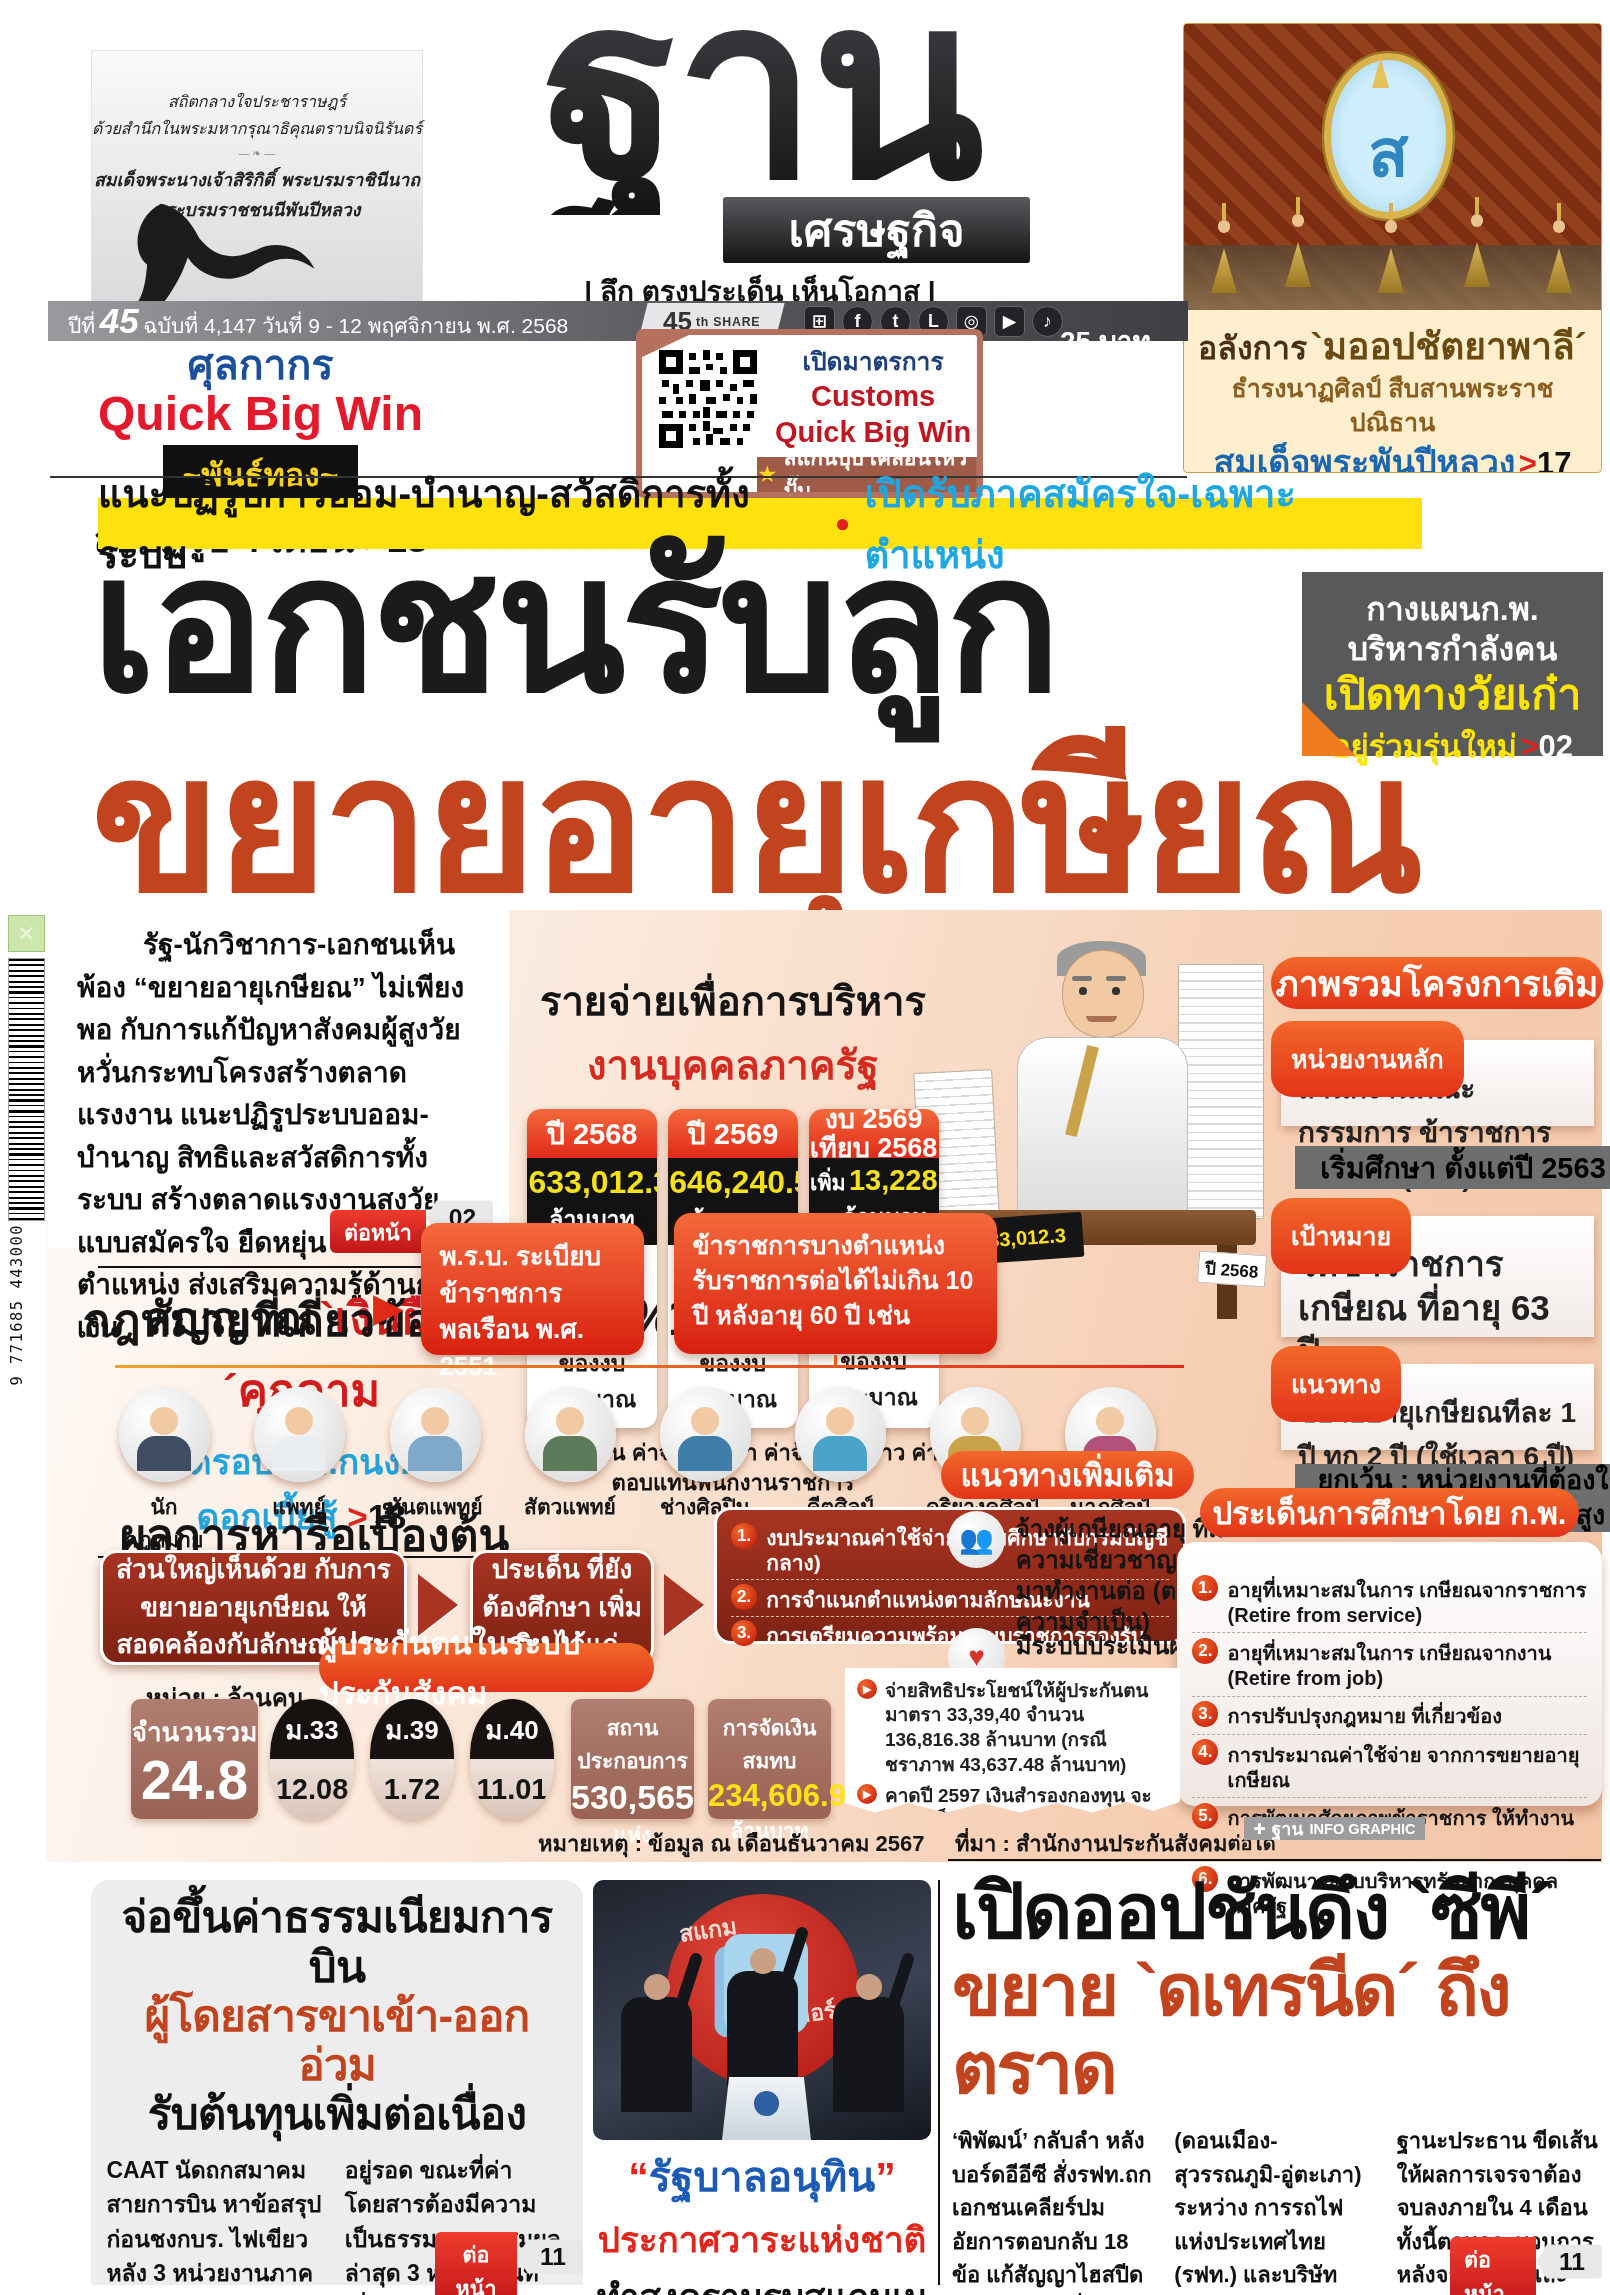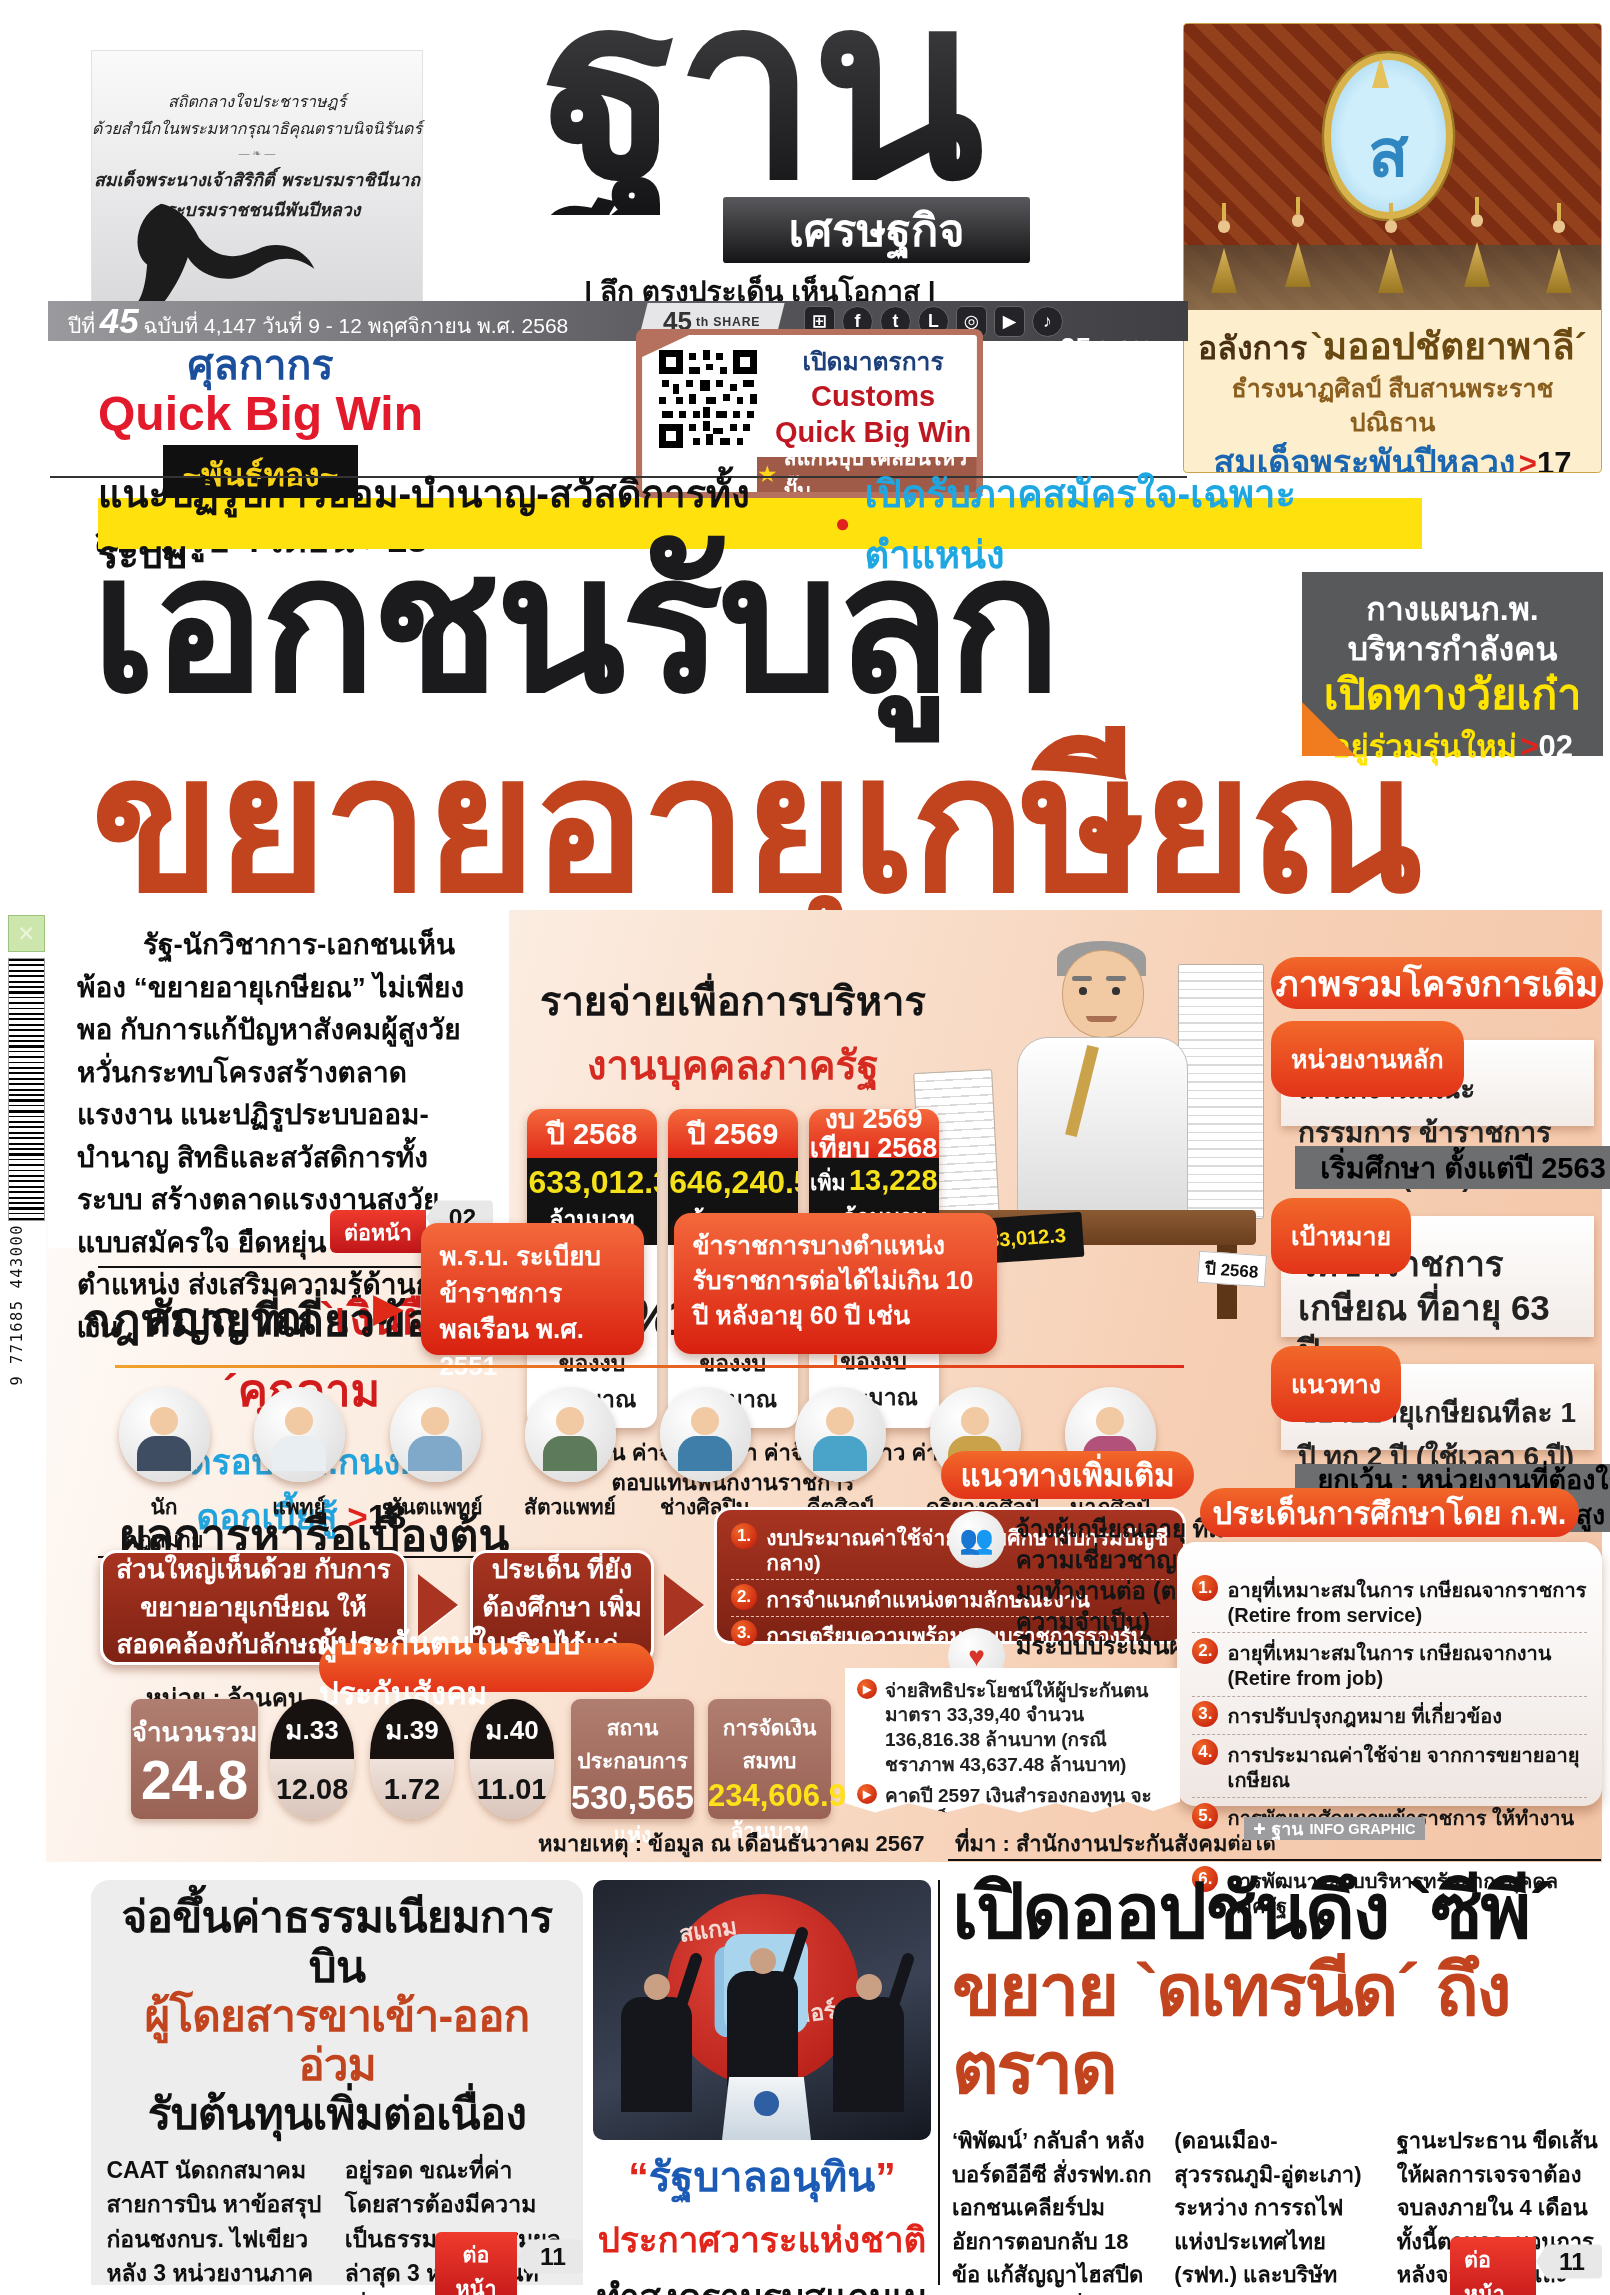--- a/index.html
+++ b/index.html
@@ -54,21 +54,21 @@
   .infobar .ed{margin-left:20px;font-size:21px;white-space:nowrap;}
   .infobar .yr{font-size:35px;font-weight:900;font-style:italic;margin:0 4.6px;}
   .share{position:absolute;left:595px;top:1.5px;width:137px;height:37px;background:#e6e6e9;
       transform:skewX(-14deg);display:flex;align-items:center;justify-content:center;color:#333;}
   .share .n{font-size:26px;font-weight:900;transform:skewX(14deg);}
   .share .s{font-size:12.3px;font-weight:bold;transform:skewX(14deg);margin-left:4.6px;letter-spacing:0.8px;}
   .socials{position:absolute;left:756px;top:5.4px;display:flex;gap:7px;}
   .soc{width:29px;height:29px;border-radius:6.1px;background:#242428;color:#fff;display:flex;
        align-items:center;justify-content:center;font-size:17.7px;font-weight:bold;border:0.8px solid #666;}
   .soc.round{border-radius:50%;}
-  .price{position:absolute;left:1012px;top:24px;font-size:28px;font-weight:900;}
+  .price{position:absolute;left:1012px;top:18px;font-size:28px;font-weight:900;}
 
   
   .promo{left:80px;top:343px;width:361px;height:157px;text-align:center;}
   .promo .p1{font-size:41px;font-weight:700;color:#1b4f9c;line-height:1.1;}
   .promo .p2{font-size:48px;font-weight:900;color:#e3192c;line-height:1.1;}
   .promo .p3{display:inline-block;margin-top:4.6px;background:#101010;color:#f7d117;
              font-size:32px;font-weight:900;padding:3.1px 20px;}
   .promo .p4{font-size:37px;font-weight:900;color:#111;margin-top:6.1px;}
 
   .qrbox{left:636px;top:329px;width:347px;height:169px;background:#b5705e;border-radius:7.7px;padding:6.1px;box-sizing:border-box;}

